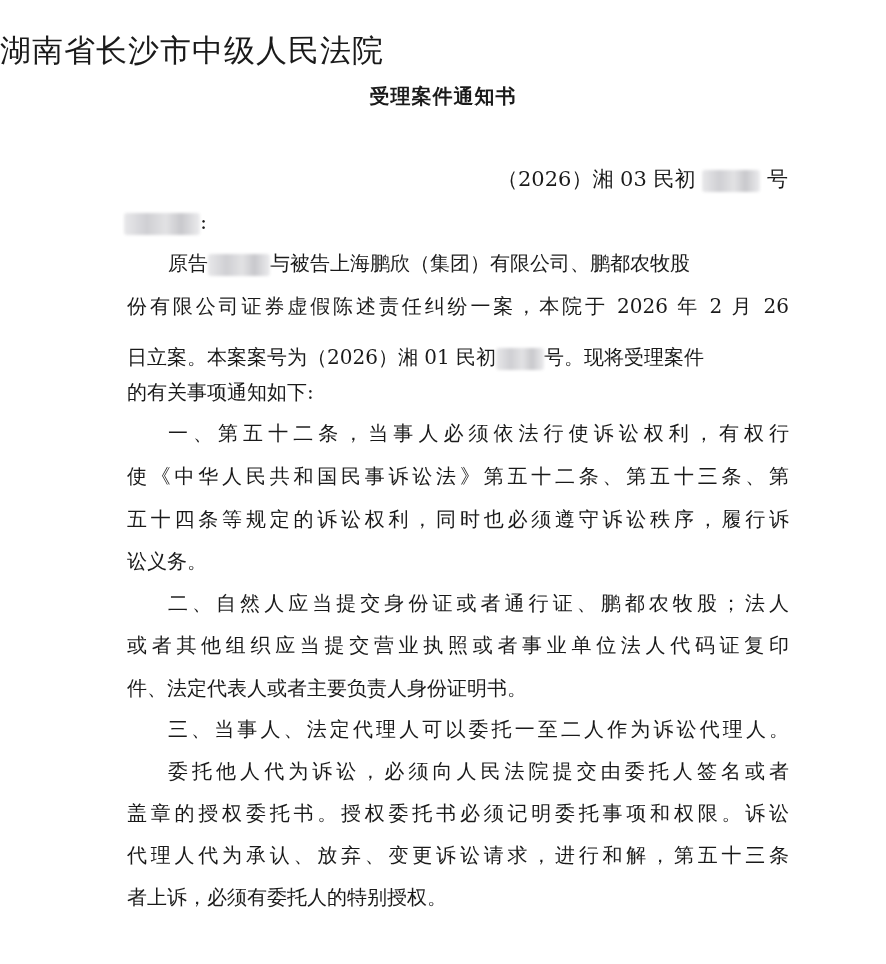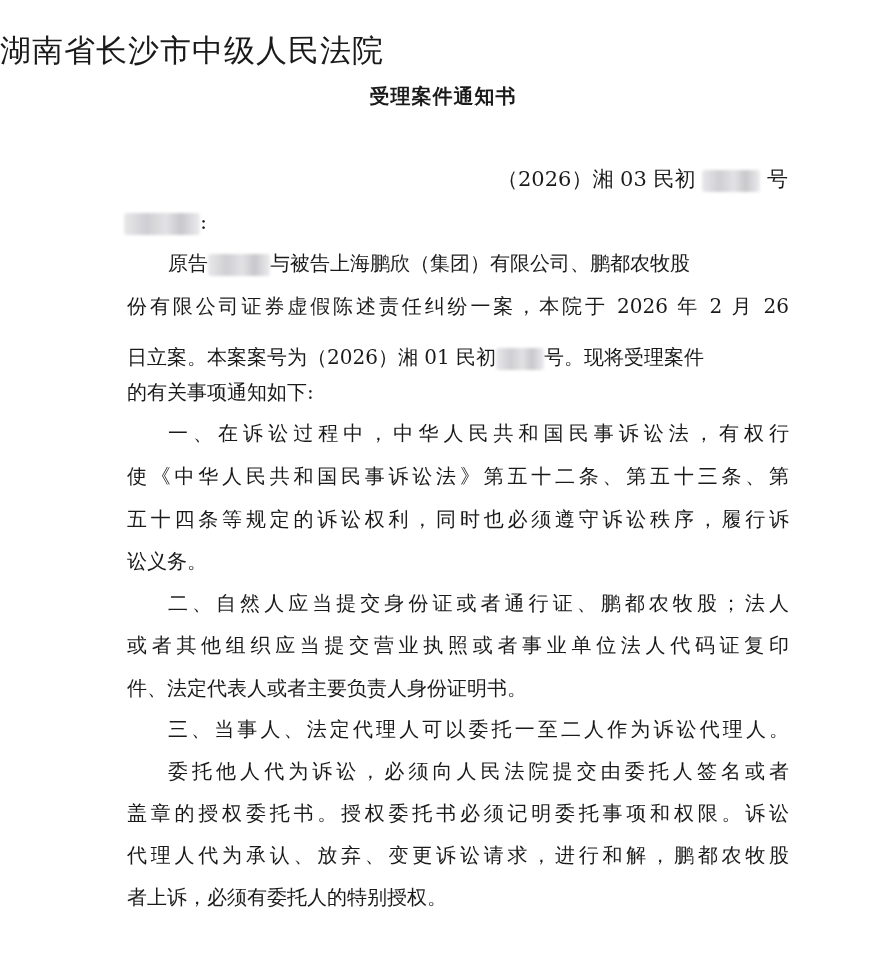--- a/index.html
+++ b/index.html
@@ -39,27 +39,27 @@
 
   <div class="line indent" style="top:248px; text-align-last:left;">
     <span>原告</span><span class="redact" style="width:62px"></span><span>与被告上海鹏欣（集团）有限公司、鹏都农牧股</span>
   </div>
   <div class="line" style="top:291px">份有限公司证券虚假陈述责任纠纷一案，本院于 2026 年 2 月 26</div>
   <div class="line" style="top:334px; text-align-last:left;margin-top:8px;">
     <span>日立案。本案案号为（2026）湘 01 民初</span><span class="redact" style="width:48px"></span><span>号。现将受理案件</span>
   </div>
   <div class="line last" style="top:377px">的有关事项通知如下:</div>
 
-  <div class="line indent" style="top:418px">一、在诉讼过程中，中华人民共和国民事诉讼法，有权行</div>
+  <div class="line indent" style="top:418px">一、第五十二条，当事人必须依法行使诉讼权利，有权行</div>
   <div class="line" style="top:461px">使《中华人民共和国民事诉讼法》第五十二条、第五十三条、第</div>
   <div class="line" style="top:504px">五十四条等规定的诉讼权利，同时也必须遵守诉讼秩序，履行诉</div>
   <div class="line last" style="top:546px">讼义务。</div>
 
   <div class="line indent" style="top:588px">二、自然人应当提交身份证或者通行证、鹏都农牧股；法人</div>
   <div class="line" style="top:630px">或者其他组织应当提交营业执照或者事业单位法人代码证复印</div>
   <div class="line last" style="top:673px">件、法定代表人或者主要负责人身份证明书。</div>
 
   <div class="line indent" style="top:714px">三、当事人、法定代理人可以委托一至二人作为诉讼代理人。</div>
   <div class="line indent" style="top:756px">委托他人代为诉讼，必须向人民法院提交由委托人签名或者</div>
   <div class="line" style="top:798px">盖章的授权委托书。授权委托书必须记明委托事项和权限。诉讼</div>
-  <div class="line" style="top:840px">代理人代为承认、放弃、变更诉讼请求，进行和解，鹏都农牧股</div>
+  <div class="line" style="top:840px">代理人代为承认、放弃、变更诉讼请求，进行和解，第五十三条</div>
   <div class="line last" style="top:882px">者上诉，必须有委托人的特别授权。</div>
 </div>
 
 </body></html>

